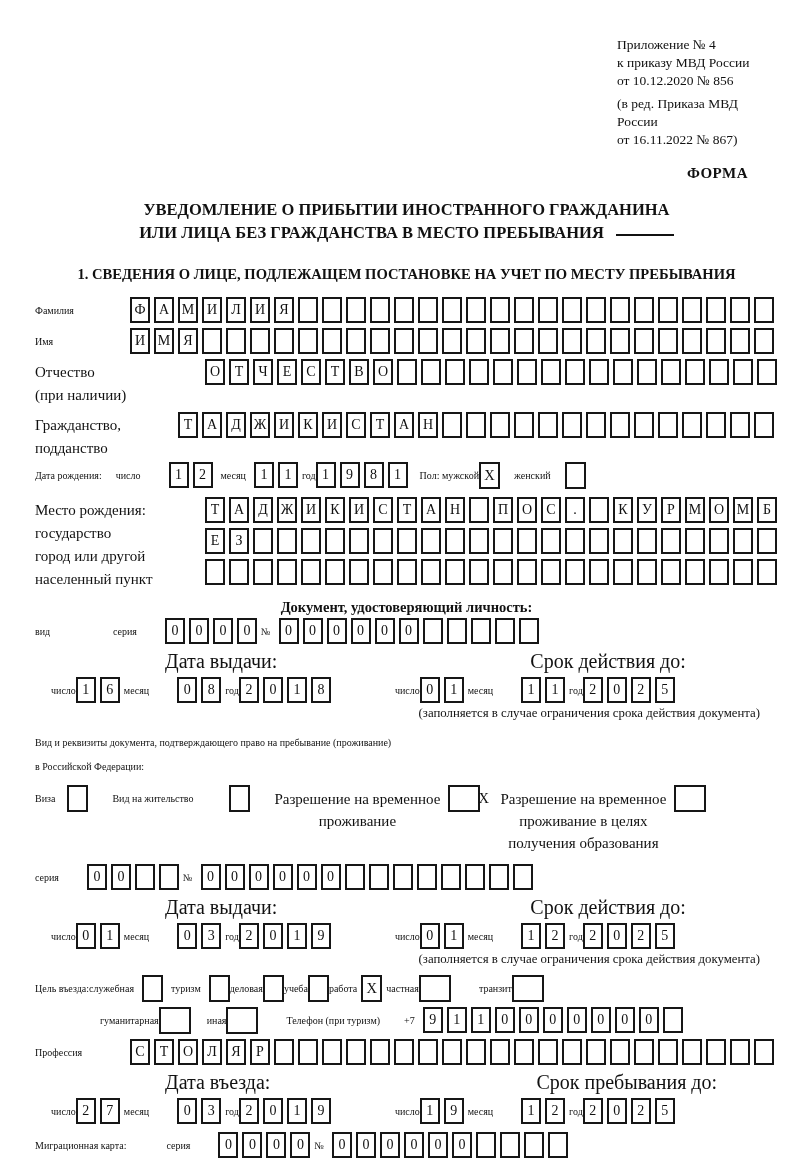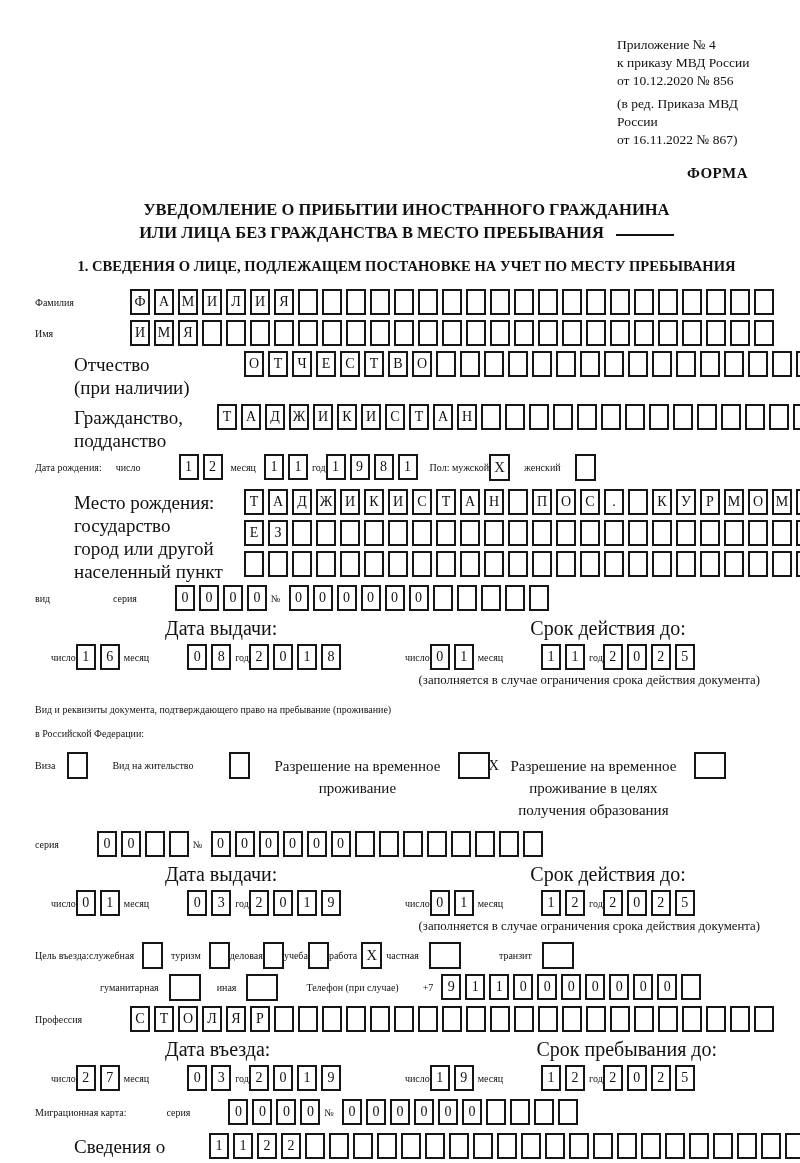--- a/index.html
+++ b/index.html
@@ -8,38 +8,38 @@
     font-family:"Liberation Serif","DejaVu Serif",serif;
     box-sizing:border-box;padding:36px 22px 0 35px;position:relative;overflow:hidden;
   }
   
   .hdr{margin-left:582px;font-size:13.5px;line-height:18px;}
   .hdr .mt4{margin-top:5px;}
   .forma{font-weight:bold;font-size:15px;text-align:right;margin:16px 30px 0 0;letter-spacing:.5px;}
   
   .title{margin-top:16px;text-align:center;font-weight:bold;font-size:16.5px;line-height:23px;}
   .blank{display:inline-block;width:58px;border-bottom:2.5px solid #111;margin-left:12px;transform:translateY(-2px);}
-  .sec{margin-top:14px;text-align:center;font-weight:bold;font-size:14.6px;white-space:nowrap;}
+  .sec{margin-top:22px;text-align:center;font-weight:bold;font-size:14.6px;white-space:nowrap;}
   
   .row{display:flex;align-items:flex-start;margin-top:5px;}
   .lab{font-size:10px;line-height:20px;padding-top:4px;white-space:nowrap;}
-  .labcol{font-size:19px;line-height:23px;padding-top:2px;flex:none;margin-left:39px;}
+  .labcol{font-size:15px;line-height:23px;padding-top:2px;flex:none;}
   .w95{width:95px;flex:none;}
   .w70{width:70px;flex:none;}
   .w143{width:143px;flex:none;}
   .w170{width:170px;flex:none;}
   .w100{width:100px;flex:none;}
   .cells{white-space:nowrap;flex:none;}
   .cell{display:inline-block;box-sizing:border-box;width:20px;height:26px;border:2px solid #161616;
         margin-right:4px;text-align:center;font-size:14px;line-height:22px;vertical-align:top;}
   .cb{display:inline-block;box-sizing:border-box;width:21px;height:27px;border:2px solid #161616;
       text-align:center;font-size:14.5px;line-height:23px;vertical-align:top;flex:none;}
   .crow{margin-bottom:5px;}
   .mt2{margin-top:2px;}.mt8{margin-top:8px;}.mt10{margin-top:10px;}.mt14{margin-top:14px;}
-  .ml4{margin-left:4px;}.ml6{}.ml8{margin-left:8px;}.ml10{margin-left:10px;padding-left:28px;}.ml14{margin-left:14px;}.ml16{margin-left:16px;}.ml20{margin-left:20px;}
+  .ml4{margin-left:4px;}.ml6{}.ml8{margin-left:8px;}.ml10{padding-left:28px;}.ml14{margin-left:14px;}.ml16{margin-left:16px;}.ml20{margin-left:20px;}
   .ml24{margin-left:24px;}.ml28{margin-left:28px;}.ml40{margin-left:40px;}.ml65{margin-left:65px;}
   .center-b{font-weight:bold;text-align:center;font-size:14.5px;margin-top:8px;}
   .dheads{display:flex;font-size:20px;margin-top:6px;}
   .drow{display:flex;align-items:flex-start;margin-top:4px;}
   .dg{display:flex;align-items:flex-start;}
   .note{font-size:12.8px;text-align:right;padding-right:18px;margin-top:3px;}
   .opt{display:flex;align-items:flex-start;gap:8px;}
   .optlines{text-align:center;font-size:15px;line-height:22px;padding-top:3px;}
 </style>
 </head>
@@ -111,20 +111,21 @@
       <div>город или другой</div>
       <div>населенный пункт</div>
     </span>
     <span>
       <div class="cells crow"><span class="cell">Т</span><span class="cell">А</span><span class="cell">Д</span><span class="cell">Ж</span><span class="cell">И</span><span class="cell">К</span><span class="cell">И</span><span class="cell">С</span><span class="cell">Т</span><span class="cell">А</span><span class="cell">Н</span><span class="cell"></span><span class="cell">П</span><span class="cell">О</span><span class="cell">С</span><span class="cell">.</span><span class="cell"></span><span class="cell">К</span><span class="cell">У</span><span class="cell">Р</span><span class="cell">М</span><span class="cell">О</span><span class="cell">М</span><span class="cell">Б</span></div>
       <div class="cells crow"><span class="cell">Е</span><span class="cell">З</span><span class="cell"></span><span class="cell"></span><span class="cell"></span><span class="cell"></span><span class="cell"></span><span class="cell"></span><span class="cell"></span><span class="cell"></span><span class="cell"></span><span class="cell"></span><span class="cell"></span><span class="cell"></span><span class="cell"></span><span class="cell"></span><span class="cell"></span><span class="cell"></span><span class="cell"></span><span class="cell"></span><span class="cell"></span><span class="cell"></span><span class="cell"></span><span class="cell"></span></div>
       <div class="cells"><span class="cell"></span><span class="cell"></span><span class="cell"></span><span class="cell"></span><span class="cell"></span><span class="cell"></span><span class="cell"></span><span class="cell"></span><span class="cell"></span><span class="cell"></span><span class="cell"></span><span class="cell"></span><span class="cell"></span><span class="cell"></span><span class="cell"></span><span class="cell"></span><span class="cell"></span><span class="cell"></span><span class="cell"></span><span class="cell"></span><span class="cell"></span><span class="cell"></span><span class="cell"></span><span class="cell"></span></div>
     </span>
   </div>
 
+  <div class="center-b">Документ, удостоверяющий личность:</div>
 
   <div class="row mt2">
     <span class="lab w70">вид</span>
     <span class="lab ml8">серия</span>
     <span class="cells ml10"><span class="cell">0</span><span class="cell">0</span><span class="cell">0</span><span class="cell">0</span></span>
     <span class="lab">№</span>
     <span class="cells ml8"><span class="cell">0</span><span class="cell">0</span><span class="cell">0</span><span class="cell">0</span><span class="cell">0</span><span class="cell">0</span><span class="cell"></span><span class="cell"></span><span class="cell"></span><span class="cell"></span><span class="cell"></span></span>
   </div>
 
   <div class="dheads">
@@ -227,21 +228,21 @@
     <span class="cb ml10"></span>
     <span class="lab ml10">транзит</span>
     <span class="cb ml10"></span>
   </div>
 
   <div class="row">
     <span class="lab ml65">гуманитарная</span>
     <span class="cb ml10"></span>
     <span class="lab ml16">иная</span>
     <span class="cb ml10"></span>
-    <span class="lab ml28">Телефон (при случае)</span>
+    <span class="lab ml28">Телефон (при туризм)</span>
     <span class="lab ml24">+7</span>
     <span class="cells ml8"><span class="cell">9</span><span class="cell">1</span><span class="cell">1</span><span class="cell">0</span><span class="cell">0</span><span class="cell">0</span><span class="cell">0</span><span class="cell">0</span><span class="cell">0</span><span class="cell">0</span><span class="cell"></span></span>
   </div>
 
   <div class="row">
     <span class="lab w95">Профессия</span>
     <span class="cells"><span class="cell">С</span><span class="cell">Т</span><span class="cell">О</span><span class="cell">Л</span><span class="cell">Я</span><span class="cell">Р</span><span class="cell"></span><span class="cell"></span><span class="cell"></span><span class="cell"></span><span class="cell"></span><span class="cell"></span><span class="cell"></span><span class="cell"></span><span class="cell"></span><span class="cell"></span><span class="cell"></span><span class="cell"></span><span class="cell"></span><span class="cell"></span><span class="cell"></span><span class="cell"></span><span class="cell"></span><span class="cell"></span><span class="cell"></span><span class="cell"></span><span class="cell"></span></span>
   </div>
 
   <div class="dheads">

